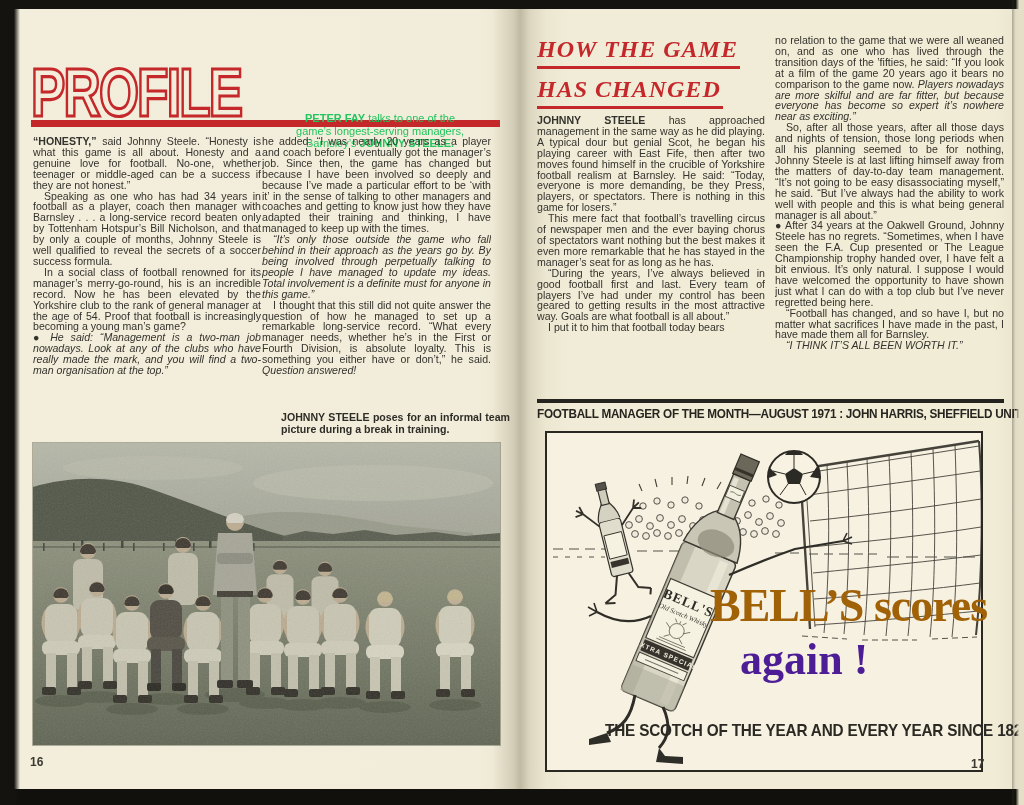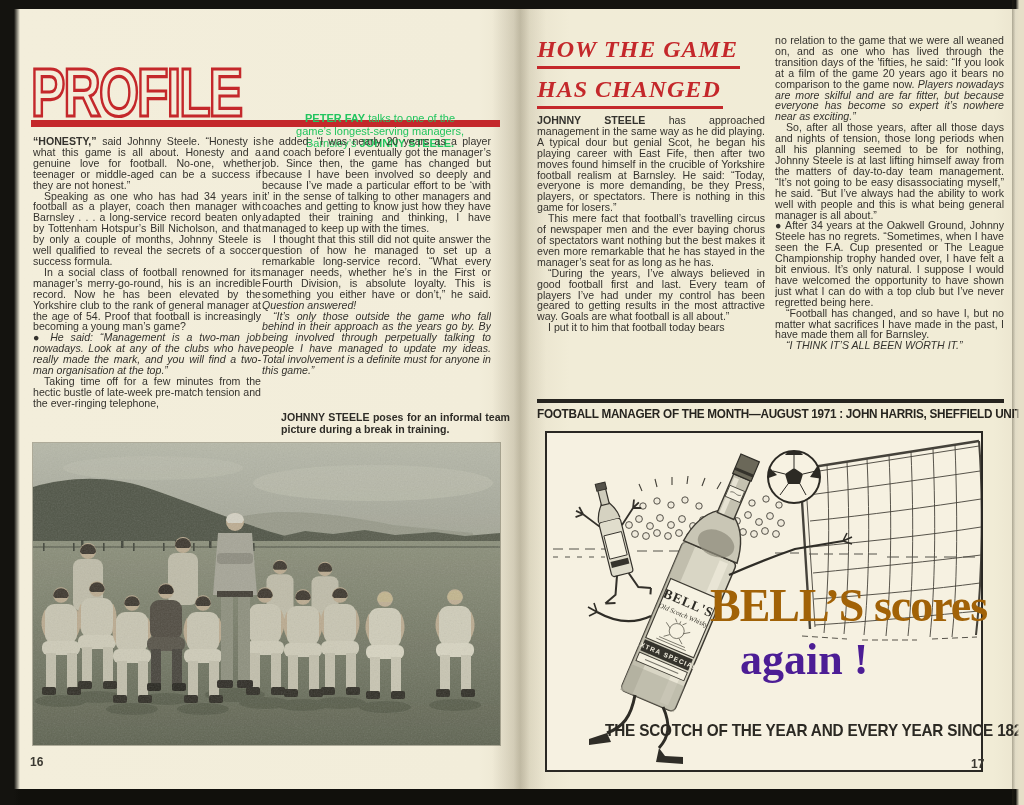--- a/index.html
+++ b/index.html
@@ -70,26 +70,25 @@
     <p><span class="seg-b">PETER FAY</span><span class="seg-n"> talks to one of the</span></p>
     <p><span class="seg-n">game’s longest-serving managers,</span></p>
     <p><span class="seg-n">Barnsley’s </span><span class="seg-b">JOHNNY STEELE.</span></p>
   </div>
 
 <div class="col col-l1">
     <p><span class="seg-b">“HONESTY,”</span><span class="seg-n"> said Johnny Steele. “Honesty is what this game is all about. Honesty and a genuine love for football. No-one, whether teenager or middle-aged can be a success if they are not honest.”</span></p>
     <p class="ind"><span class="seg-n">Speaking as one who has had 34 years in football as a player, coach then manager with Barnsley . . . a long-service record beaten only by Tottenham Hotspur’s Bill Nicholson, and that by only a couple of months, Johnny Steele is well qualified to reveal the secrets of a soccer success formula.</span></p>
     <p class="ind"><span class="seg-n">In a social class of football renowned for its manager’s merry-go-round, his is an incredible record. Now he has been elevated by the Yorkshire club to the rank of general manager at the age of 54. Proof that football is increasingly becoming a young man’s game?</span></p>
     <p><span class="seg-n">● </span><span class="seg-i">He said: “Management is a two-man job nowadays. Look at any of the clubs who have really made the mark, and you will find a two-man organisation at the top.”</span></p>
-    <p class="ind"><span class="seg-n">Taking time off for a few minutes from the hectic bustle of late-week pre-match tension and the ever-ringing telephone,</span></p>
   </div>
 <div class="col col-l2">
     <p><span class="seg-n">he added: “I was nearly 20 years as a player and coach before I eventually got the manager’s job. Since then, the game has changed but because I have been involved so deeply and because I’ve made a particular effort to be ‘with it’ in the sense of talking to other managers and coaches and getting to know just how they have adapted their training and thinking, I have managed to keep up with the times.</span></p>
+    <p class="ind"><span class="seg-i">“It’s only those outside the game who fall behind in their approach as the years go by. By being involved through perpetually talking to people I have managed to update my ideas. Total involvement is a definite must for anyone in this game.”</span></p>
     <p class="ind"><span class="seg-n">I thought that this still did not quite answer the question of how he managed to set up a remarkable long-service record. “What every manager needs, whether he’s in the First or Fourth Division, is absolute loyalty. This is something you either have or don’t,” he said. </span><span class="seg-i">Question answered!</span></p>
-    <p class="ind"><span class="seg-i">“It’s only those outside the game who fall behind in their approach as the years go by. By being involved through perpetually talking to people I have managed to update my ideas. Total involvement is a definite must for anyone in this game.”</span></p>
   </div>
 <div class="caption-left col" style="position:absolute;margin-left:10px;">
     <p><span class="seg-b">JOHNNY STEELE poses for an informal team picture during a break in training.</span></p>
   </div>
 
 <div class="photo">
 <svg width="467" height="302" viewBox="0 0 467 302">
   <defs>
     <linearGradient id="sky" x1="0" y1="0" x2="0" y2="1">
       <stop offset="0" stop-color="#b9bbac"></stop>

